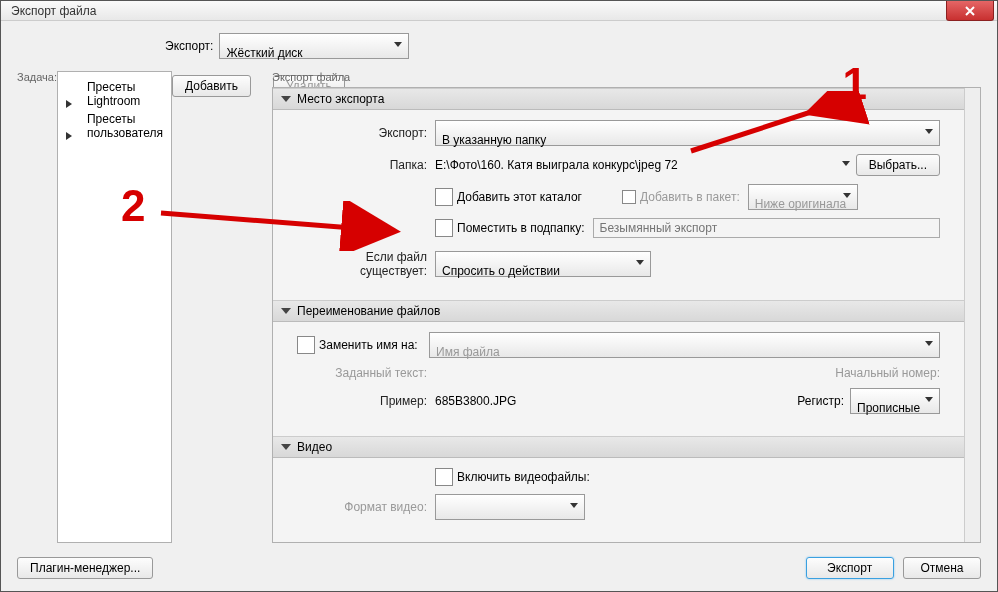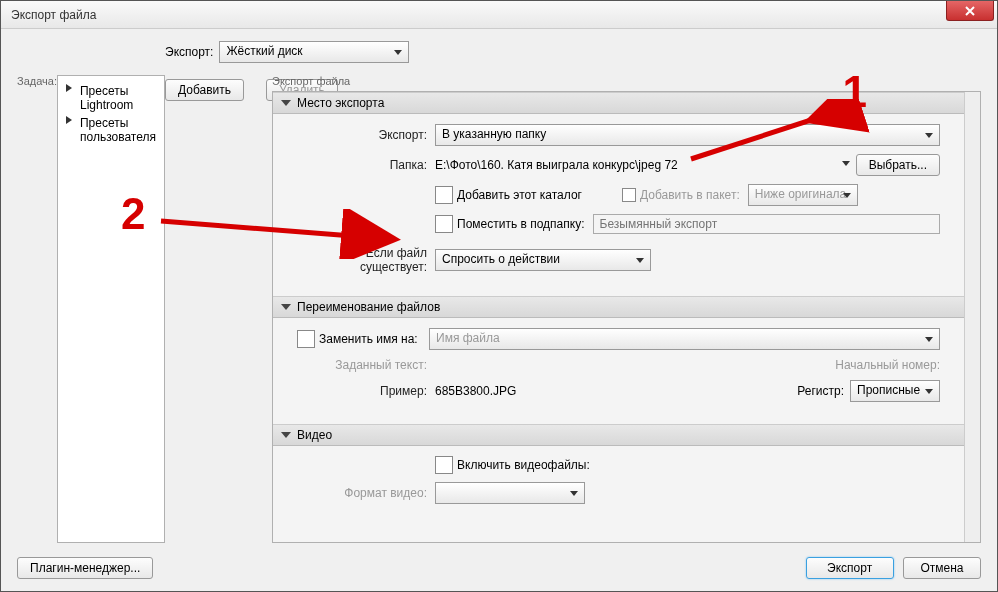--- a/index.html
+++ b/index.html
@@ -57,22 +57,22 @@
       align-items: center;
       margin-bottom: 12px;
       padding-left: 148px;
     }
     .export-row label { margin-right: 6px; }
     .combo {
       background: linear-gradient(#fff, #e8e8e8);
       border: 1px solid #999;
       height: 22px;
       display: flex;
-      align-items: flex-end;
-      padding: 4px 6px;
+      align-items: flex-start;
+      padding: 12px 6px;
       position: relative;
       cursor: pointer;
     }
     .combo .arrow {
       position: absolute;
       right: 6px;
       border: 4px solid transparent;
       border-top: 5px solid #333;
       top: 8px;
     }
@@ -88,23 +88,24 @@
     }
     .section-label { color: #666; font-size: 11px; margin-bottom: 4px; }
     .preset-list {
       flex: 1;
       background: #fff;
       border: 1px solid #b0b0b0;
       padding: 6px 4px;
     }
     .preset-item {
       display: flex;
-      align-items: flex-start;
+      align-items: flex-end;
       padding: 2px 4px;
       cursor: pointer;
+      gap: 7px;
     }
     .preset-item .tri {
       border: 4px solid transparent;
       border-left: 6px solid #333;
       margin-right: 4px;
     }
     .btn-row { display: flex; gap: 22px; margin-top: 4px; }
     .btn {
       background: linear-gradient(#fdfdfd, #e8e8e8);
       border: 1px solid #999;

